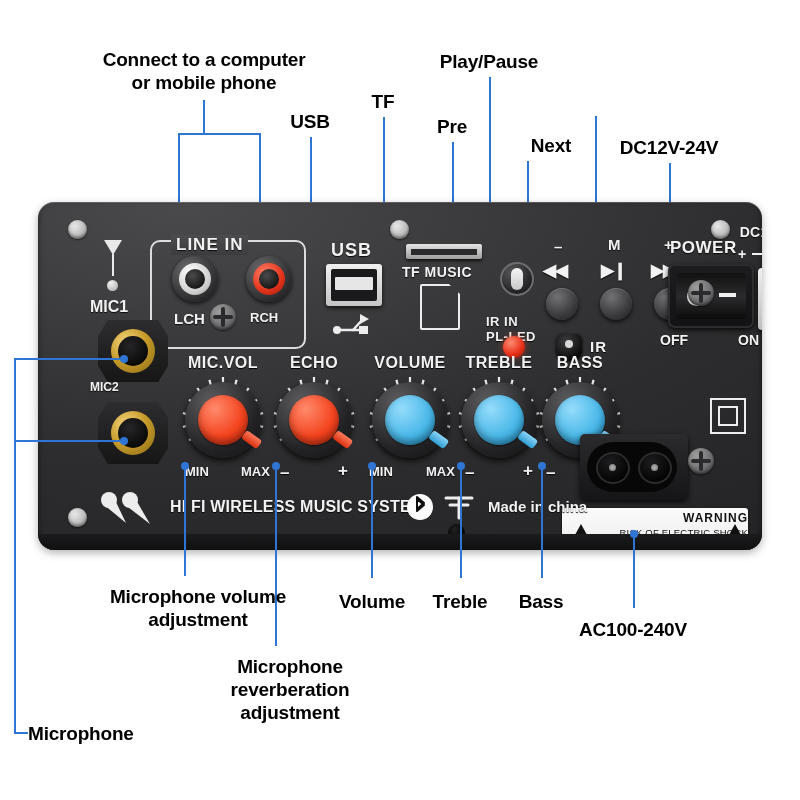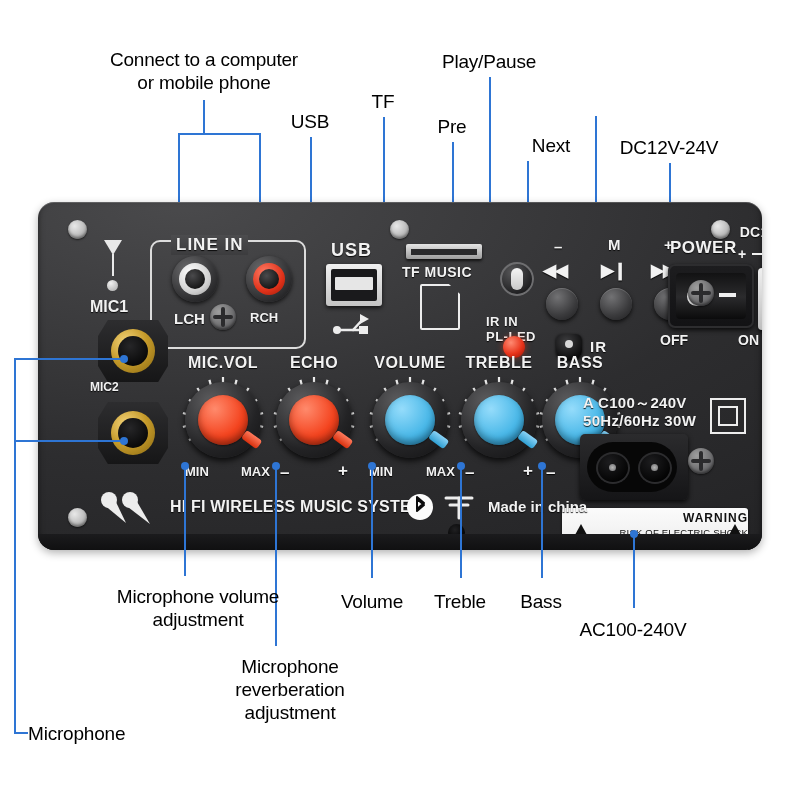--- a/index.html
+++ b/index.html
@@ -13,20 +13,21 @@
 
   
   .callout{
     position:absolute;
     font-family:"Liberation Sans", sans-serif;
     font-size:19px;
     line-height:23px;
     color:#000;
     white-space:pre-line;
     letter-spacing:-0.2px;
+    font-weight:bold;
   }
   .callout.c{text-align:center;transform:translateX(-50%);}
   .callout.l{text-align:left;}
 
   
   .lead{position:absolute;background:#2e75d4;}
   .lead.v{width:1.6px;}
   .lead.h{height:1.6px;}
   .dot{position:absolute;width:8px;height:8px;border-radius:50%;
        background:#2e75d4;transform:translate(-50%,-50%);}
@@ -507,22 +508,20 @@
         </g>
       </svg>
       <div class="knob-ring"></div>
       <div class="knob-cap" style="background:radial-gradient(circle at 34% 28%,#95dcfb,#4ab8e8 58%,#1b86bb 100%)">
         <div class="knob-ptr" style="background:linear-gradient(#8ad2f6,#2f9fd2)"></div>
       </div>
     </div>
     <div class="knob-min" style="left:508px;top:261px;font-size:17px">–</div>
     <div class="knob-max" style="left:566px;top:259px;font-size:17px">+</div>
 
-    <div class="lbl" id="ac-txt" style="white-space:pre-line">A C100～240V
-50Hz/60Hz 30W</div>
     <div id="ac-inlet">
       <div class="achole" id="achole1">
           <div class="acpin" style="left:13px"></div>
         </div>
       <div class="achole" id="achole2">
           <div class="acpin" style="left:13px"></div>
         </div>
     </div>
     <div id="class2"></div>
     <div class="screw" id="screw-ac"></div>

